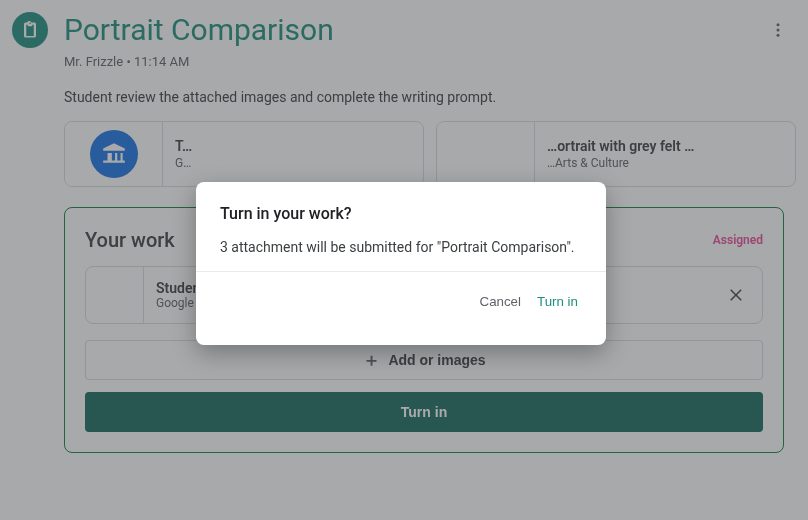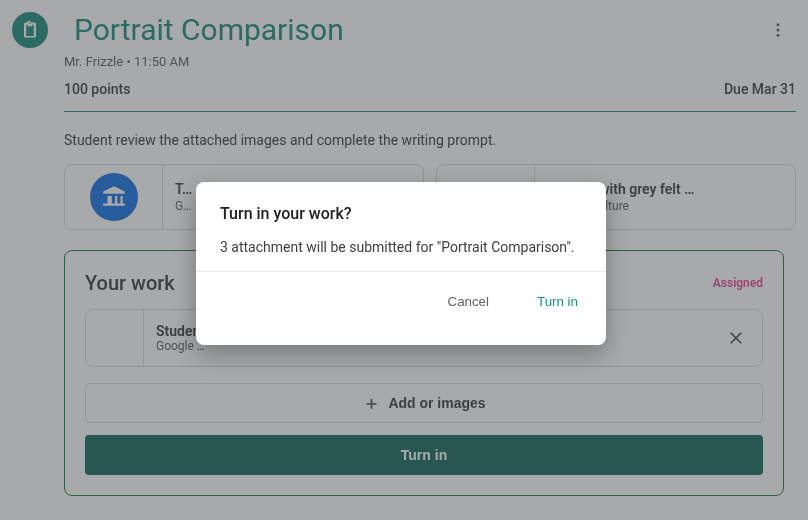--- a/index.html
+++ b/index.html
@@ -13,21 +13,21 @@
     color: #3c4043;
   }
 
   .page {
     padding: 12px 12px 0 12px;
   }
 
   .header-row {
     display: flex;
     align-items: flex-end;
-    gap: 26px;
+    gap: 16px;
   }
 
   .clipboard-icon {
     width: 36px; height: 36px;
     border-radius: 50%;
     background: #1e8e7e;
     display: flex; align-items: center; justify-content: center;
     flex-shrink: 0;
   }
 
@@ -203,21 +203,21 @@
     display:flex; align-items:center; gap:12px;
     font-size:14px; color:#3c4043;
     margin-bottom:28px;
   }
   .doc-icon{
     width:22px; height:22px; border-radius:3px; background:#4285f4;
     display:flex; align-items:center; justify-content:center;
     flex-shrink:0;
   }
   .dialog-actions{
-    display:flex; justify-content:flex-end; gap:40px;
+    display:flex; justify-content:flex-end; gap:8px;
     font-size:14px; font-weight:600;
   }
   .btn-cancel{ color:#5f6368; background:none; border:none; padding:8px 4px;}
   .btn-turnin{ color:#1e8e7e; background:none; border:none; padding:8px 4px;}
 </style>
 </head>
 <body>
 
 <div class="page">
 
@@ -232,26 +232,22 @@
     </div>
     <div class="kebab">
       <svg width="18" height="18" viewBox="0 0 24 24" fill="currentColor">
           <circle cx="12" cy="5" r="2"></circle>
           <circle cx="12" cy="12" r="2"></circle>
           <circle cx="12" cy="19" r="2"></circle>
         </svg>
     </div>
   </div>
 
-  <div class="byline">Mr. Frizzle • 11:50 AM</div>
-
-  <div class="points-row">
-    <span>100 points</span>
-    <span>Due Mar 31</span>
-  </div>
+  <div class="byline">Mr. Frizzle • 11:14 AM</div>
+
 
   <div class="description">Student review the attached images and complete the writing prompt.</div>
 
   <div class="attachments">
     <div class="attachment-card">
       <div class="attachment-thumb">
         <div class="museum-circle">
           <svg width="26" height="26" viewBox="0 0 24 24" fill="#fff">
               <path d="M12 2 2 7v2h20V7zM4 11v7H2v2h20v-2h-2v-7h-2v7h-3v-7h-2v7h-3v-7H6v7H4z"></path>
             </svg>

